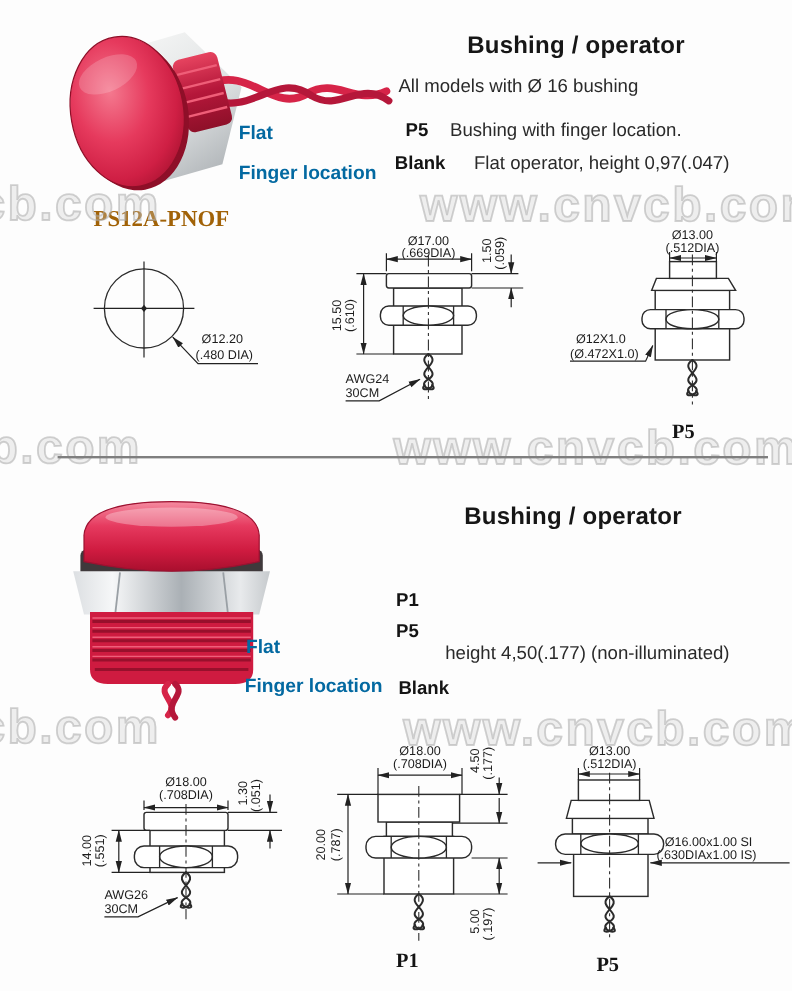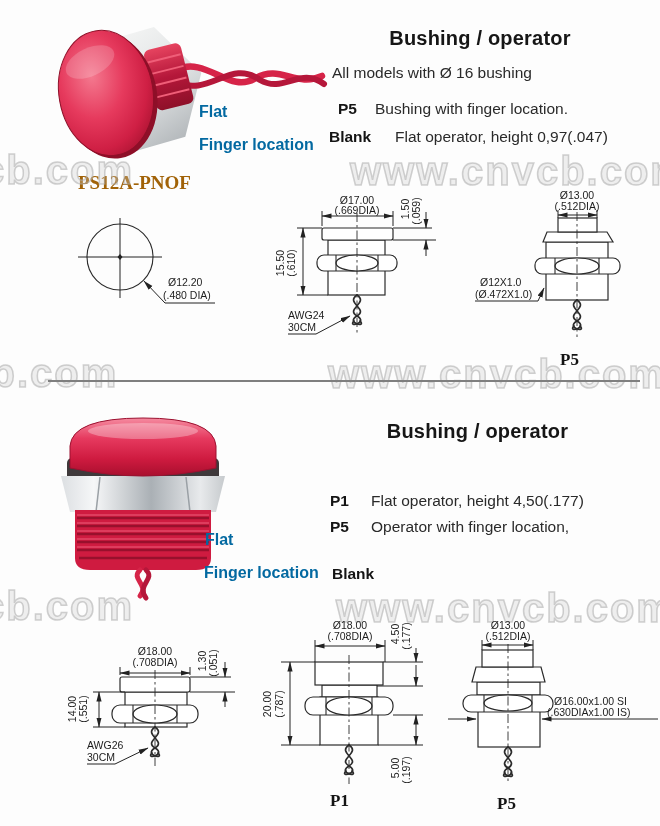--- a/index.html
+++ b/index.html
@@ -220,23 +220,22 @@
       <path d="M92,172 C82,181 102,187 92,198" stroke="#d62448" stroke-width="5" fill="none" stroke-linecap="round"></path>
       <path d="M98,172 C108,181 88,187 98,200" stroke="#b5173a" stroke-width="5" fill="none" stroke-linecap="round"></path>
     </g>
   </svg>
 
   <div class="abs photo-label" style="left:205px;top:531px">Flat</div>
   <div class="abs photo-label" style="left:204px;top:564px">Finger location</div>
 
   <div class="abs heading" style="left:330px;top:420px;width:295px">Bushing / operator</div>
   <div class="abs opt-code" style="left:330px;top:492px">P1</div>
-  <div class="abs body-t" style="left:371px;top:492px">Flat operator, height 4,50(.177)</div>
   <div class="abs opt-code" style="left:330px;top:518px">P5</div>
-  <div class="abs body-t" style="left:371px;top:518px">Operator with finger location,</div>
+  <div class="abs body-t" style="left:371px;top:536px">height 4,50(.177) (non-illuminated)</div>
   <div class="abs opt-code" style="left:332px;top:565px">Blank</div>
 
   <div class="wm" style="left:-18px;top:584px;font-size:40px">cb.com</div>
   <div class="wm" style="left:336px;top:586px;font-size:40px">www.cnvcb.com</div>
 
   <svg class="abs" style="left:55px;top:640px" width="185" height="152">
     <g>
       <rect x="70" y="52" width="62" height="35" class="fw"></rect>
       <rect x="65" y="37" width="70" height="15" rx="2" class="fw"></rect>
       <rect x="57" y="65" width="86" height="18" rx="8" class="fw"></rect>

